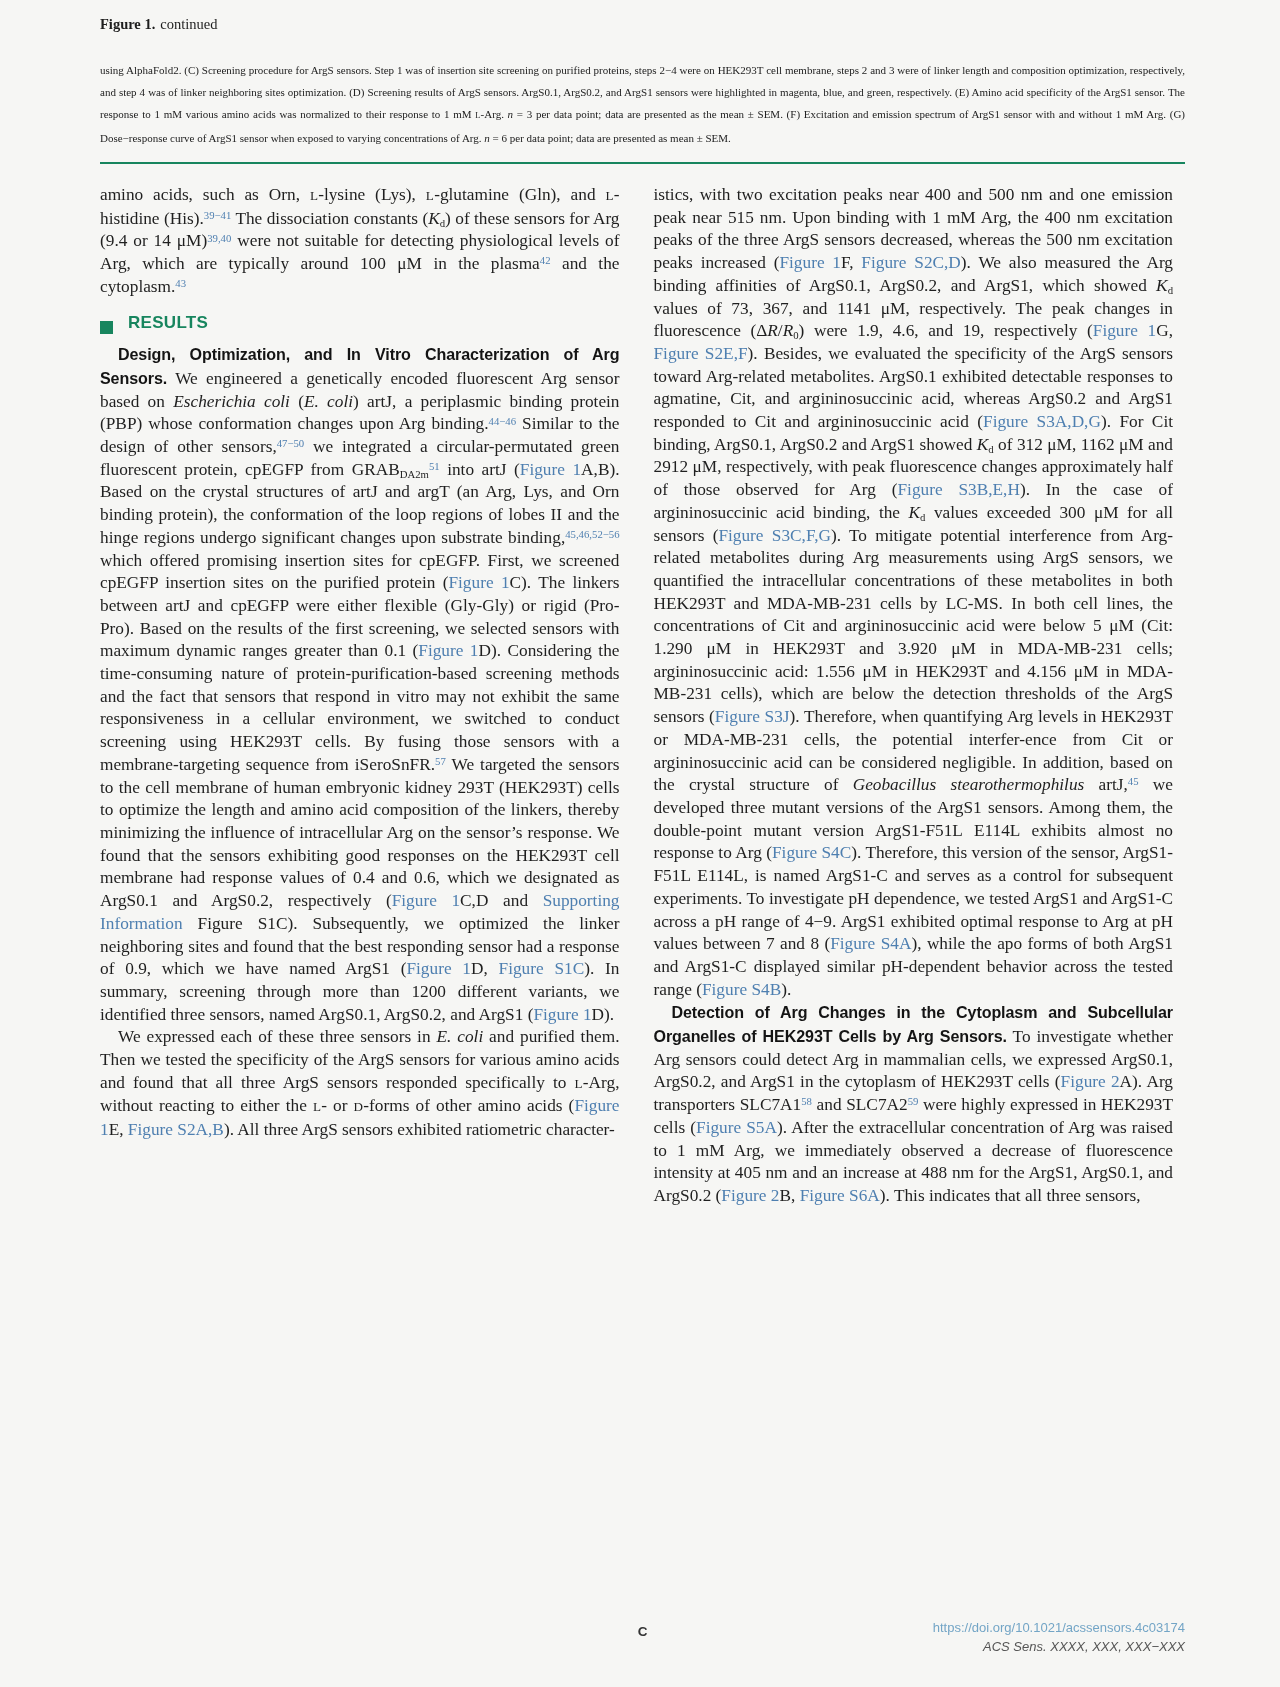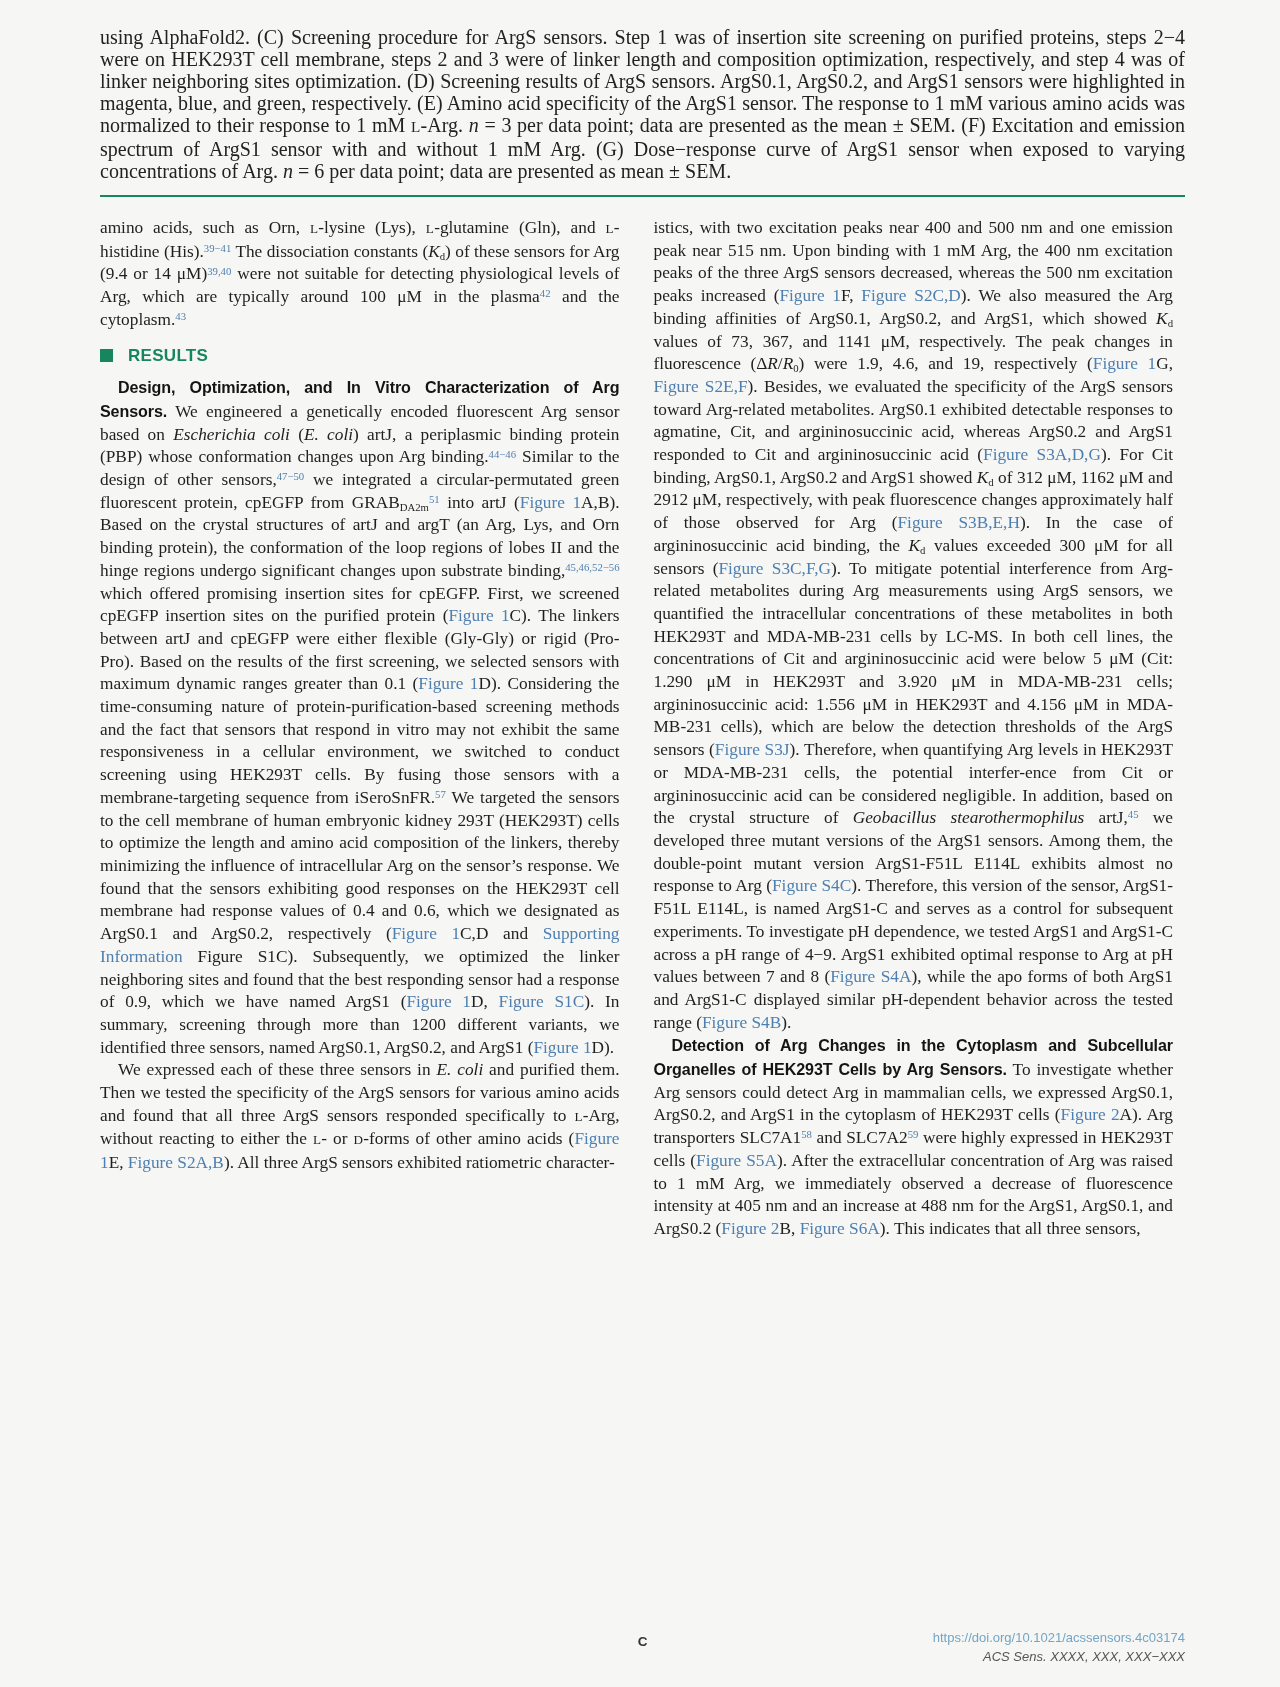--- a/index.html
+++ b/index.html
@@ -43,39 +43,39 @@
     font-size:15px;padding:5px 21px 6px;
   }
 
   
   .fignote{margin-top:16px;font-size:14.5px;color:#1d1d1d;}
   .fignote .fnb{font-weight:bold;margin-right:5px;}
 
   
   .caption{
     margin-top:26px;
-    font-size:20px;line-height:22px;
+    font-size:11px;line-height:22px;
     text-align:justify;color:#222;
   }
 
   
   .rule{margin-top:13px;border-top:2.5px solid var(--accent);}
 
   
   .cols{margin-top:20px;display:flex;gap:34px;}
   .col{
     width:519.5px;
     text-align:justify;
     font-size:17.3px;line-height:22.7px;
     color:#1f1f1f;
   }
   .p{margin:0;}
   .p.ind{text-indent:18px;}
   .sect{
-    display:flex;align-items:center;gap:15px;
+    display:flex;align-items:flex-end;gap:15px;
     margin:13px 0 9px;
     font-family:"Liberation Sans",sans-serif;
     font-weight:bold;font-size:17px;color:var(--accent);
     letter-spacing:0.3px;
     text-indent:0;
   }
   .sq{width:13px;height:13px;background:var(--accent);display:inline-block;flex:0 0 auto;}
 
   
   .it{font-style:italic;}
@@ -100,20 +100,23 @@
       font-family:"Liberation Sans",sans-serif;font-size:13px;}
   .doi{color:var(--doi);}
   .cit{font-style:italic;color:#555;}
 </style>
 </head>
 <body>
 
 <div class="page">
 
 
+  <div class="fignote">
+    <span class="fnb">Figure 1.</span><span>continued</span>
+  </div>
 
   <div class="caption"><span>using AlphaFold2. (C) Screening procedure for ArgS sensors. Step 1 was of insertion site screening on purified proteins, steps 2−4 were on HEK293T cell membrane, steps 2 and 3 were of linker length and composition optimization, respectively, and step 4 was of linker neighboring sites optimization. (D) Screening results of ArgS sensors. ArgS0.1, ArgS0.2, and ArgS1 sensors were highlighted in magenta, blue, and green, respectively. (E) Amino acid specificity of the ArgS1 sensor. The response to 1 mM various amino acids was normalized to their response to 1 mM </span><span class="sc">L</span><span>-Arg. </span><span class="it">n</span><span> = 3 per data point; data are presented as the mean ± SEM. (F) Excitation and emission spectrum of ArgS1 sensor with and without 1 mM Arg. (G) Dose−response curve of ArgS1 sensor when exposed to varying concentrations of Arg. </span><span class="it">n</span><span> = 6 per data point; data are presented as mean ± SEM.</span></div>
 
   <div class="rule"></div>
 
   <div class="cols">
     <div class="col">
         <p class="p"><span>amino acids, such as Orn, </span><span class="sc">L</span><span>-lysine (Lys), </span><span class="sc">L</span><span>-glutamine (Gln), and </span><span class="sc">L</span><span>-histidine (His).</span><span class="sup lk">39−41</span><span> The dissociation constants (</span><span class="it">K</span><span class="sub">d</span><span>) of these sensors for Arg (9.4 or 14 μM)</span><span class="sup lk">39,40</span><span> were not suitable for detecting physiological levels of Arg, which are typically around 100 μM in the plasma</span><span class="sup lk">42</span><span> and the cytoplasm.</span><span class="sup lk">43</span></p>
         <h2 class="sect">
           <span class="sq"></span>

